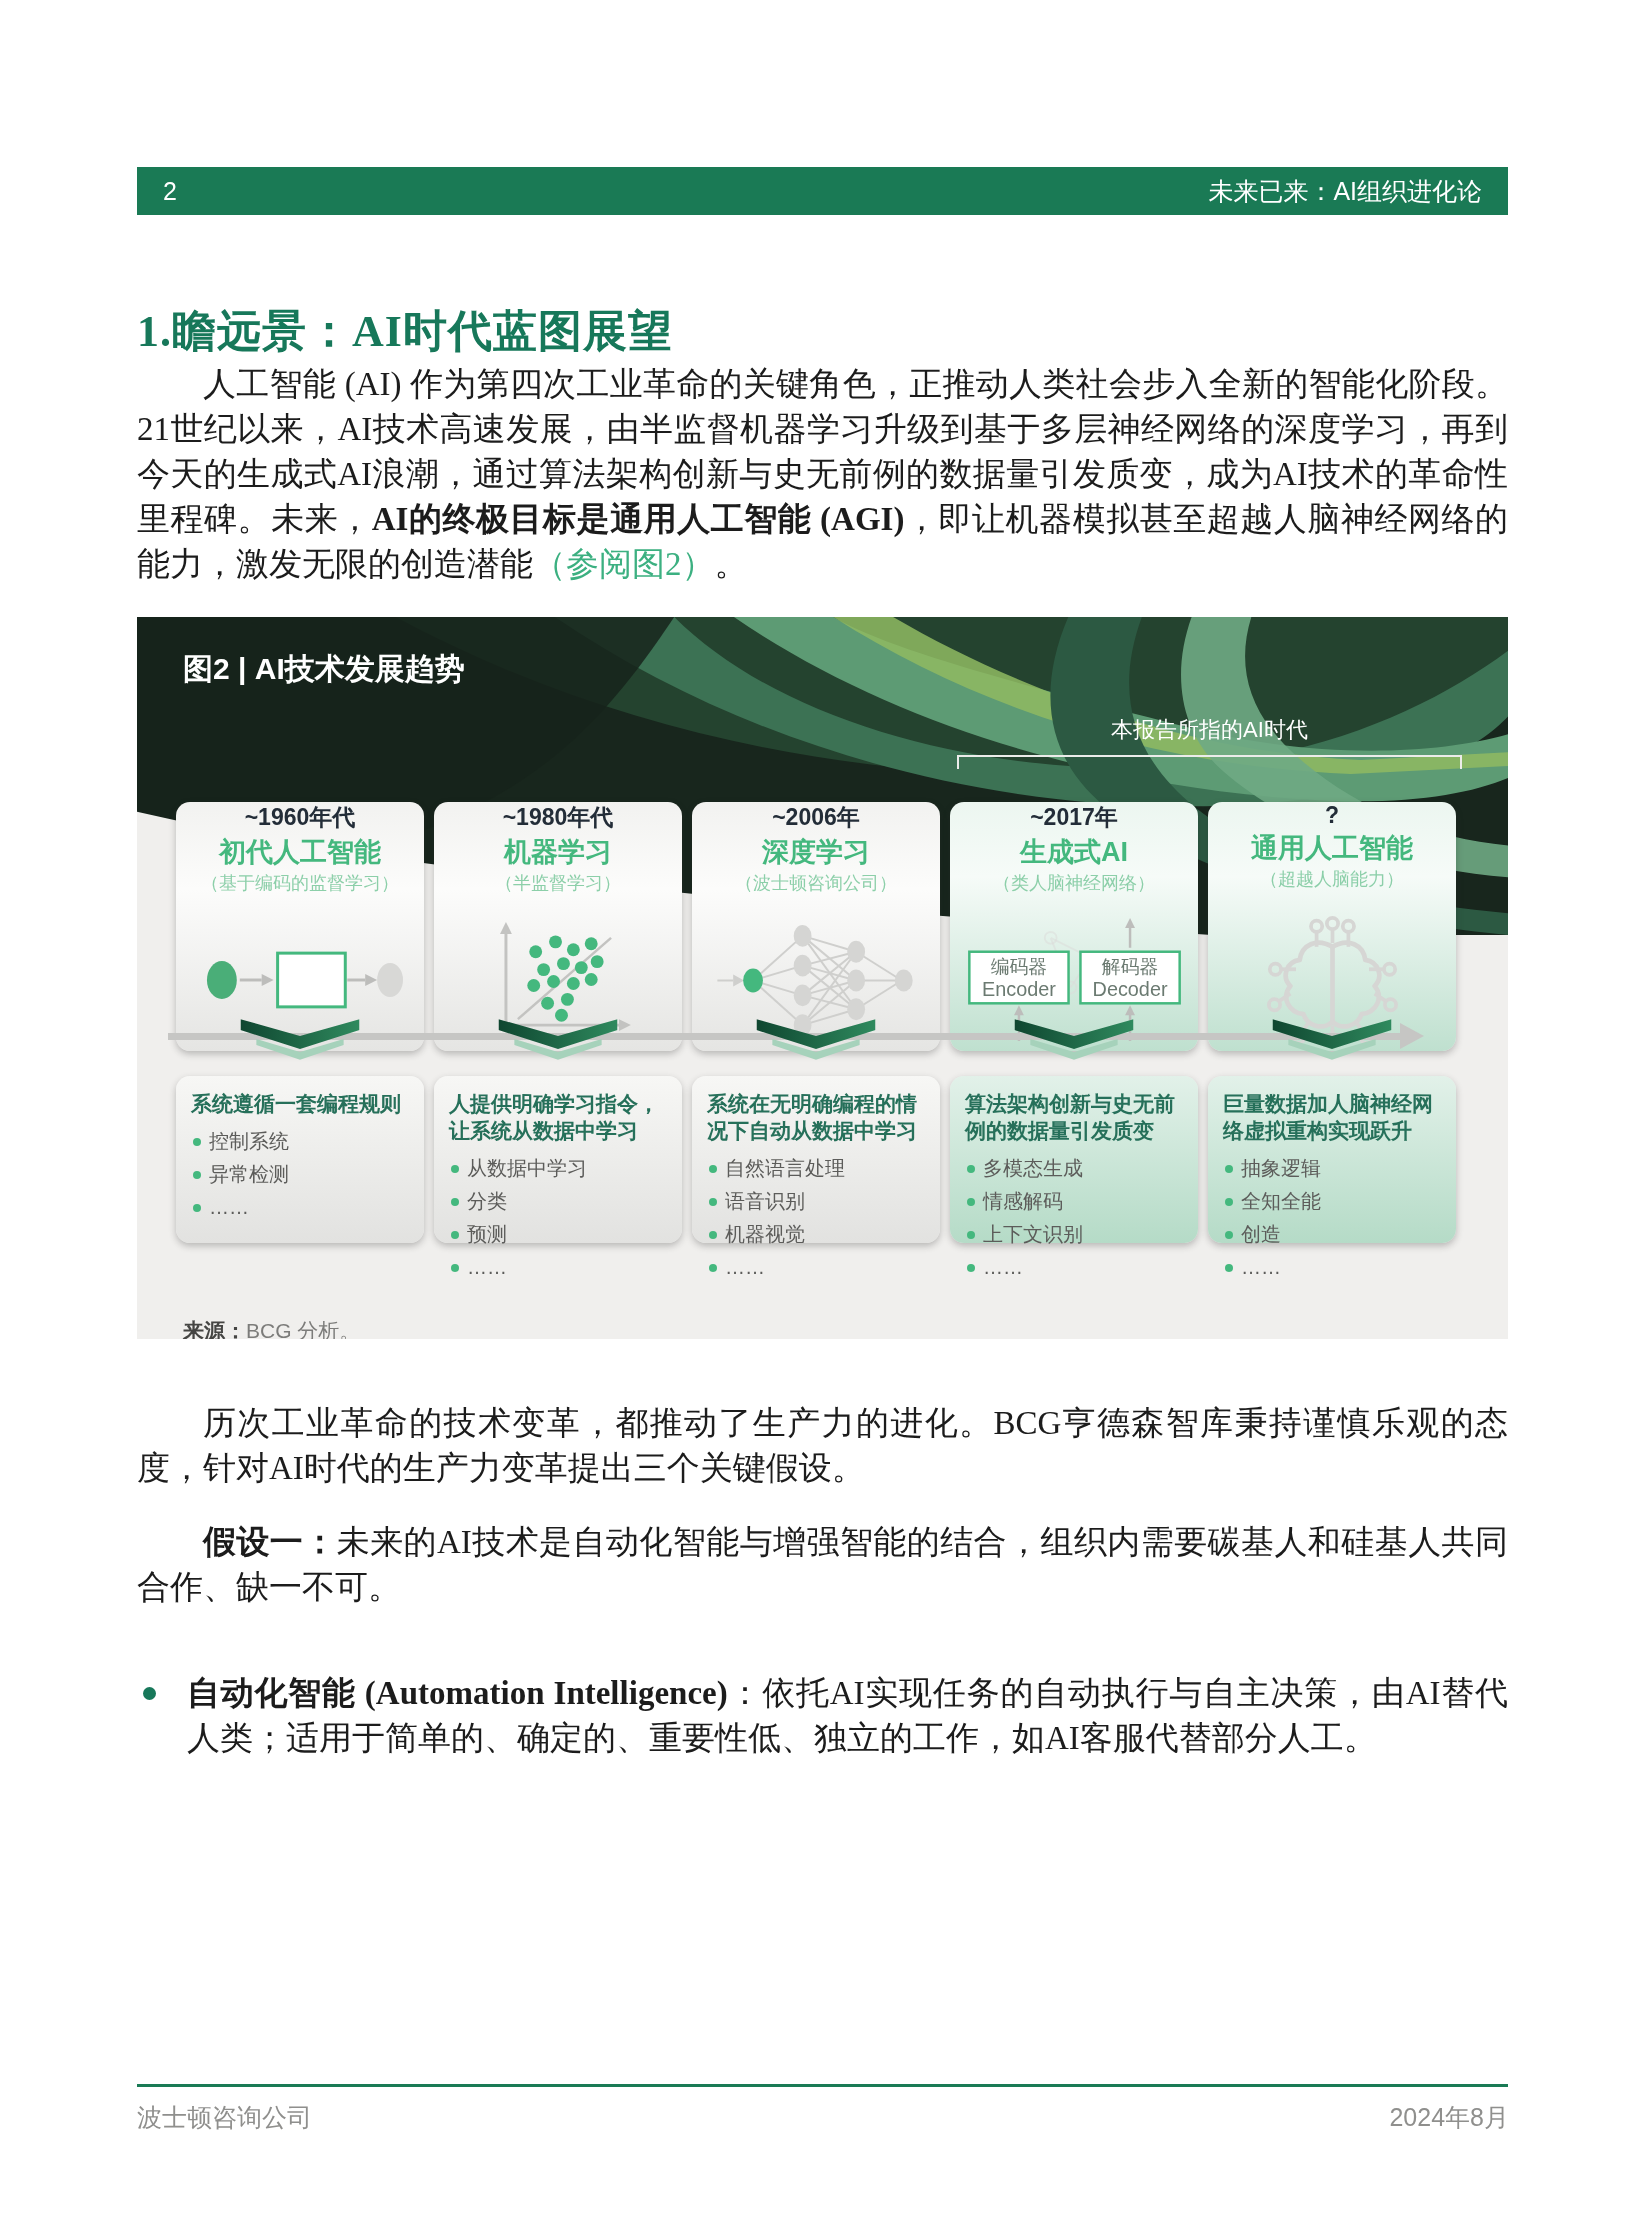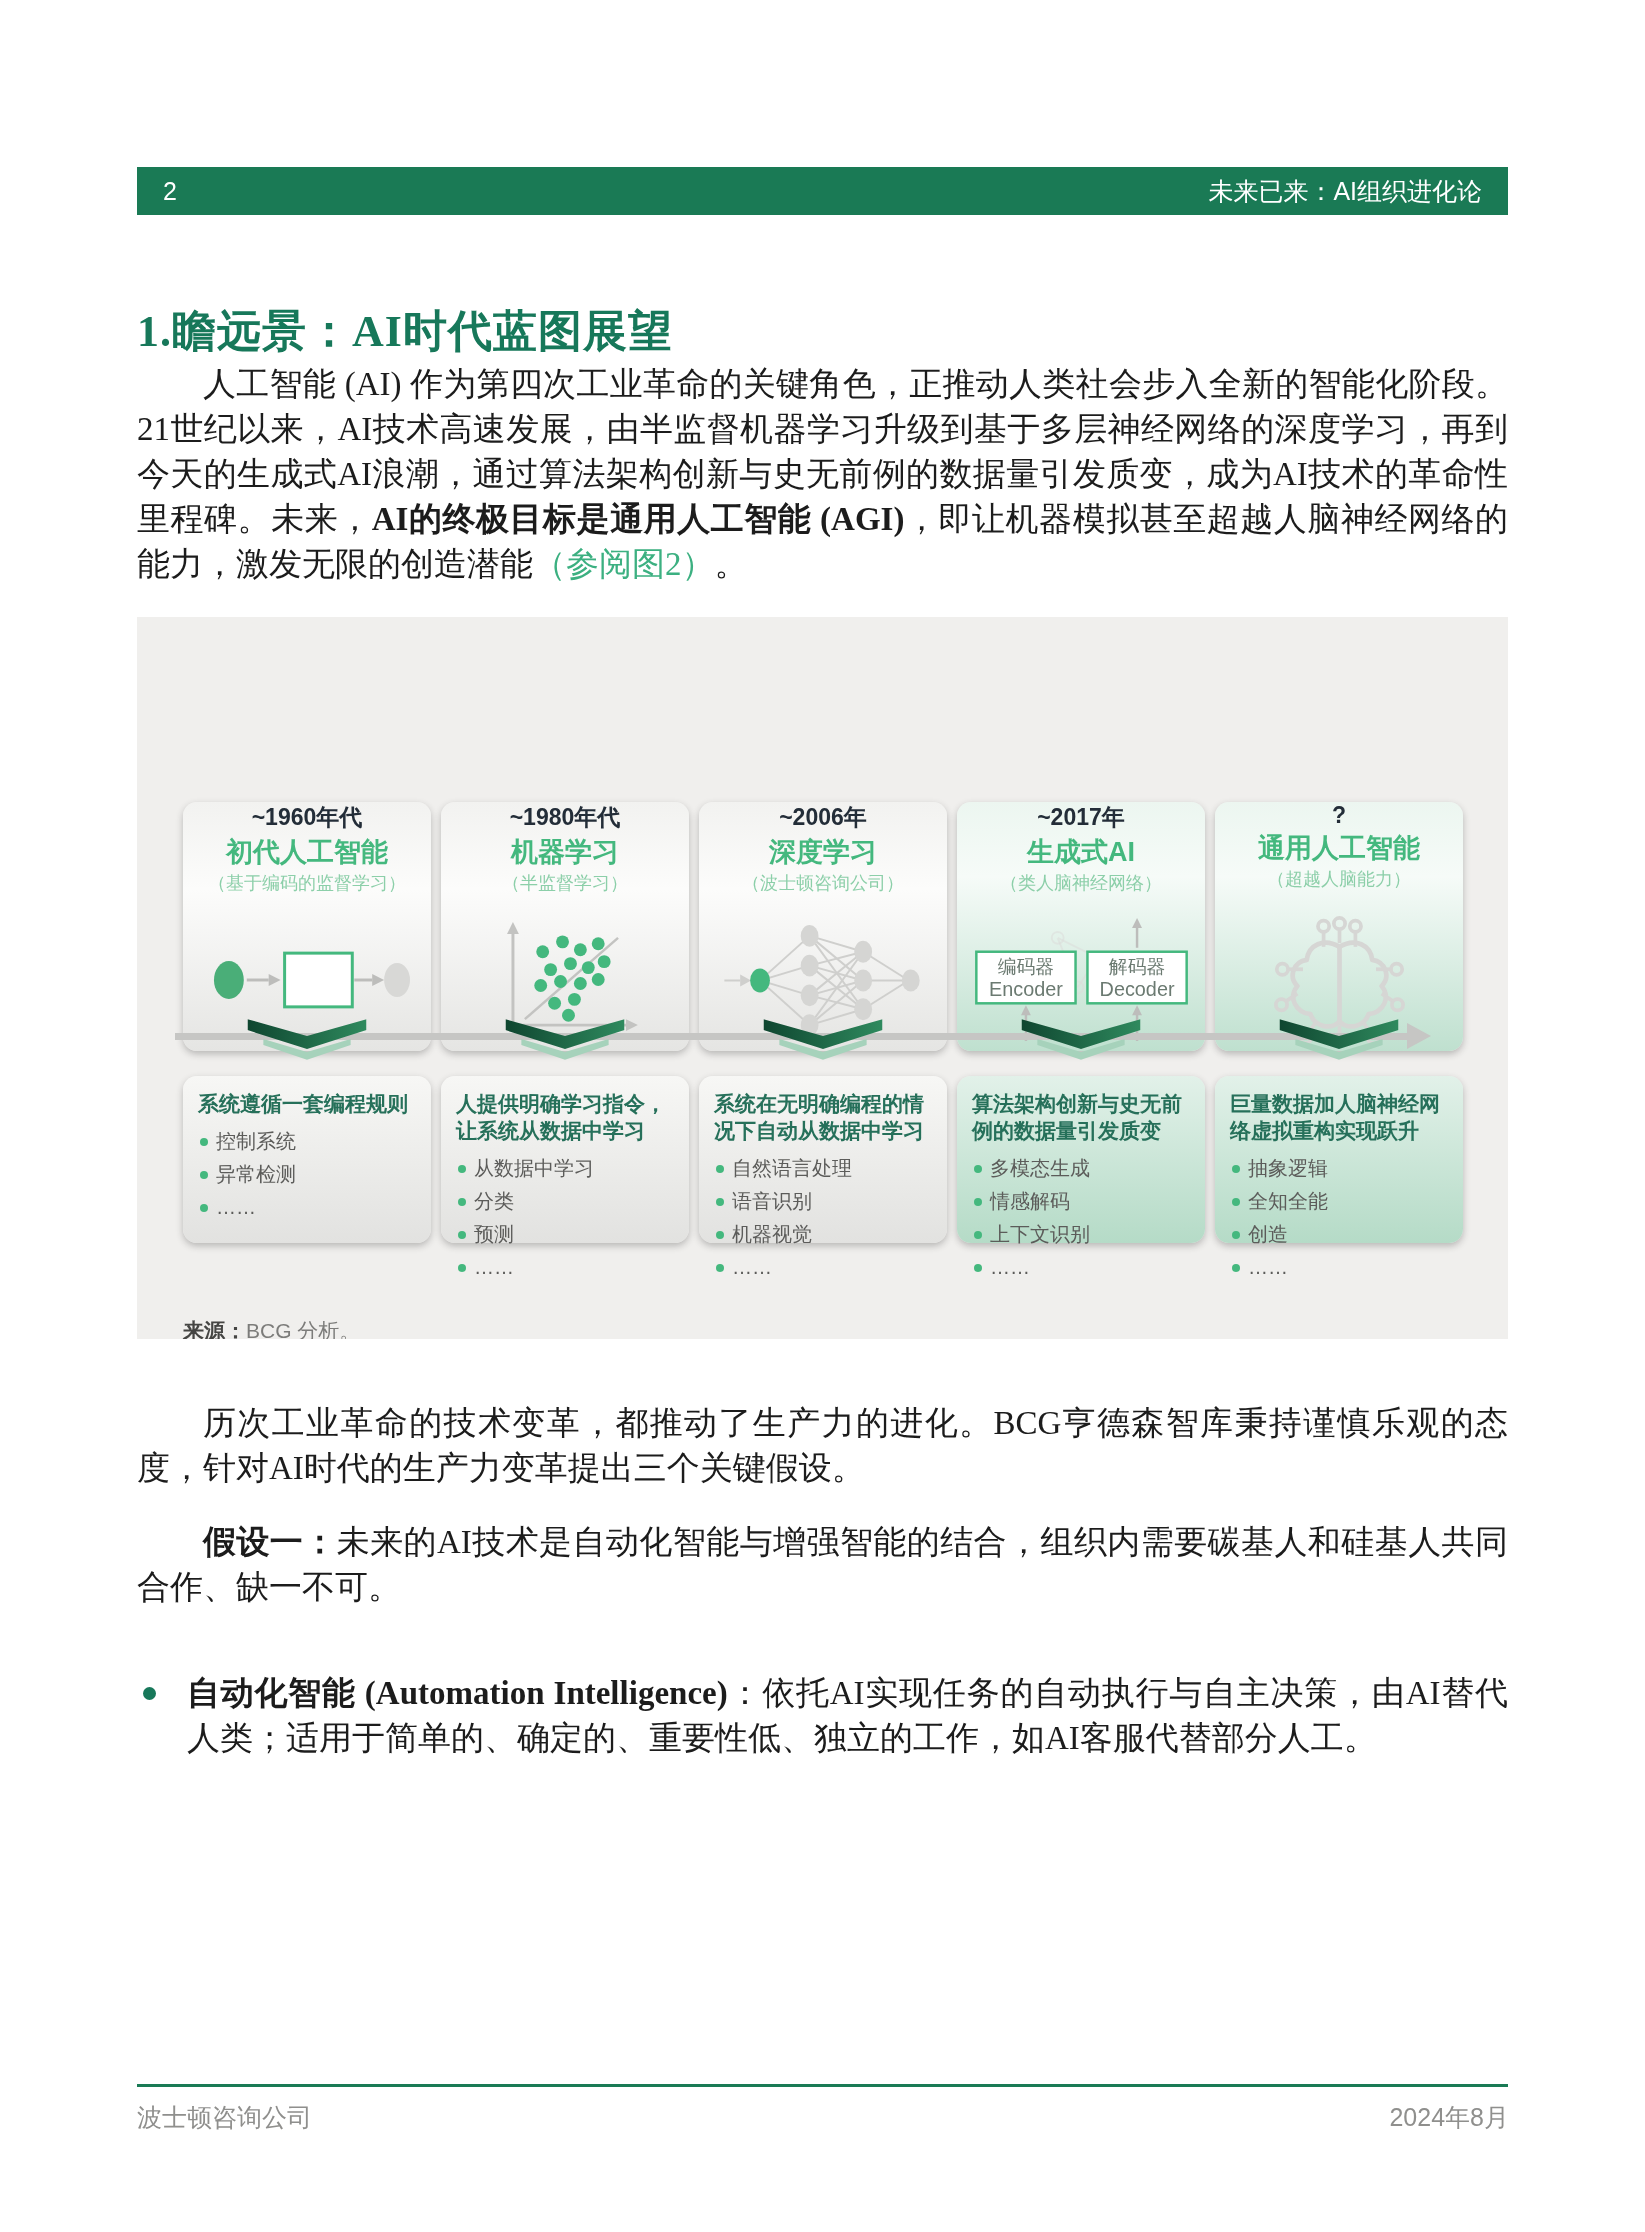--- a/index.html
+++ b/index.html
@@ -23,21 +23,21 @@
   
   .figure{position:absolute;left:137px;top:617px;width:1371px;height:722px;background:#f0efed;
       font-family:"Liberation Sans","DejaVu Sans",sans-serif;overflow:hidden;}
   .hero{position:absolute;left:0;top:0;width:1371px;height:318px;}
   .hero svg{width:100%;height:100%;display:block;}
   .fig-title{position:absolute;left:46px;top:32px;color:#fff;font-size:30px;font-weight:700;z-index:2;}
   .era{position:absolute;left:820px;top:98px;width:505px;text-align:center;color:#fff;z-index:2;}
   .era-label{font-size:22px;}
   .era-bracket{margin-top:10px;height:12px;border:2px solid #ececea;border-bottom:none;}
 
-  .cards{position:absolute;left:46px;top:169px;width:1280px;display:flex;gap:10px;z-index:1;}
+  .cards{position:absolute;left:39px;top:169px;width:1280px;display:flex;gap:10px;z-index:1;}
   .col{position:relative;flex:1;}
   .card{border-radius:14px;box-shadow:0 3px 7px rgba(40,40,40,.28);box-sizing:border-box;}
   .card.top{height:249px;background:linear-gradient(180deg,#f2f2f0 0%,#fcfcfb 35%,#e5e5e3 100%);
       position:relative;z-index:1;text-align:center;}
   .col.green .card.top{background:linear-gradient(180deg,#ecf6f0 0%,#f6fbf8 30%,#bfe0cf 100%);}
   .card.bot{margin-top:25px;height:167px;background:linear-gradient(180deg,#f7f7f5,#e2e2e0);
       position:relative;z-index:1;padding:14px 15px;}
   .col.green .card.bot{background:linear-gradient(180deg,#e2f1e9,#b5dbc7);}
   .year{margin-top:16px;font-size:23px;font-weight:700;color:#232d38;}
   .ctitle{margin-top:1px;font-size:27px;font-weight:700;color:#44b87e;}
@@ -80,20 +80,38 @@
   </div>
 
   <div class="section-title">1.瞻远景：AI时代蓝图展望</div>
 
   <div class="para" id="para1">
     <span>人工智能 (AI) 作为第四次工业革命的关键角色，正推动人类社会步入全新的智能化阶段。21世纪以来，AI技术高速发展，由半监督机器学习升级到基于多层神经网络的深度学习，再到今天的生成式AI浪潮，通过算法架构创新与史无前例的数据量引发质变，成为AI技术的革命性里程碑。未来，</span><span class="b">AI的终极目标是通用人工智能 (AGI)</span><span>，即让机器模拟甚至超越人脑神经网络的能力，激发无限的创造潜能</span><span class="link">（参阅图2）</span><span>。</span>
   </div>
 
   <div class="figure">
 
+    <div class="hero">
+      <svg viewBox="0 0 1378 320" preserveAspectRatio="none">
+        <rect width="1378" height="320" fill="#18261d"></rect>
+        <path d="M260,0 C520,140 820,180 1090,150 C1230,134 1330,86 1378,40 L1378,0 Z" fill="#24432f"></path>
+        <path d="M420,0 C640,150 920,210 1160,185 C1280,172 1350,130 1378,100 L1378,34 C1300,92 1180,148 1020,152 C830,156 640,100 540,0 Z" fill="#3c7254"></path>
+        <path d="M600,0 C760,110 980,175 1200,185 C1280,188 1340,178 1378,162 L1378,118 C1300,140 1180,142 1060,112 C920,76 760,36 700,0 Z" fill="#5d9b74"></path>
+        <path d="M700,0 C840,90 1020,150 1220,158 L1378,150 L1378,136 L1230,144 C1050,136 880,70 760,0 Z" fill="#8fba62" opacity="0.85"></path>
+        <path d="M1378,320 C1210,304 1070,258 980,196 C920,152 900,84 936,0 L1010,0 C982,76 1000,140 1064,192 C1140,252 1250,288 1378,298 Z" fill="#2c5942"></path>
+        <path d="M1378,262 C1260,252 1150,210 1086,150 C1048,112 1040,56 1060,0 L1120,0 C1104,52 1118,100 1170,144 C1230,195 1300,222 1378,230 Z" fill="#6faa84" opacity="0.9"></path>
+        <path d="M0,0 L540,0 C480,90 420,160 300,210 C200,250 90,262 0,258 Z" fill="#16231b" opacity="0.85"></path>
+        <path d="M0,196 C240,252 520,276 800,300 C900,308 1000,315 1080,320 L0,320 Z" fill="#f0efed"></path>
+      </svg>
+      <div class="fig-title">图2 | AI技术发展趋势</div>
+      <div class="era">
+        <div class="era-label">本报告所指的AI时代</div>
+        <div class="era-bracket"></div>
+      </div>
+    </div>
 
     <div class="cards">
       <div class="timeline"></div>
       <div class="timeline-head"></div>
 
       <div class="col">
         <div class="card top">
           <div class="year">~1960年代</div>
           <div class="ctitle">初代人工智能</div>
           <div class="csub">（基于编码的监督学习）</div>

